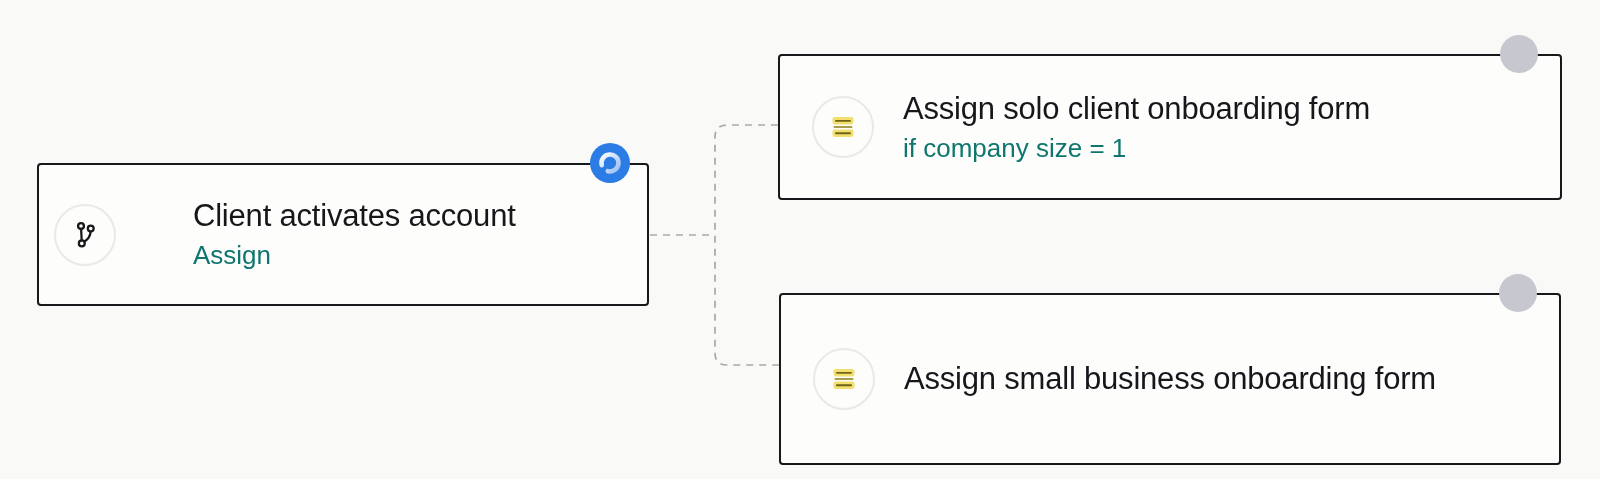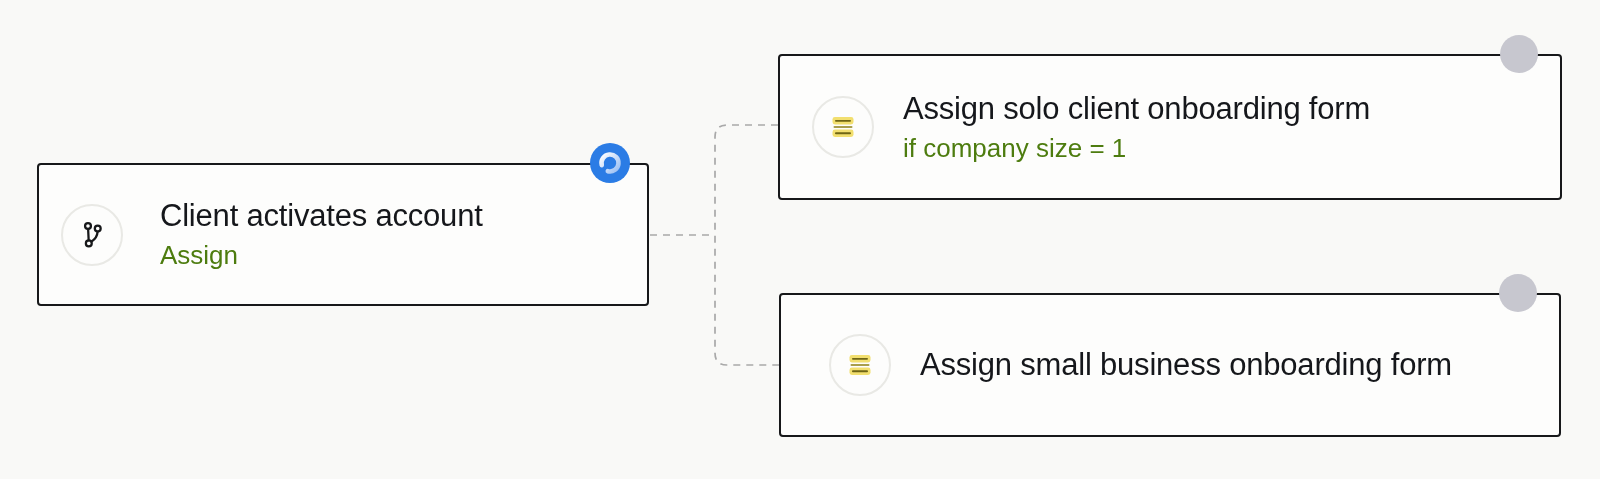--- a/index.html
+++ b/index.html
@@ -23,23 +23,23 @@
   }
   .node {
     position: absolute;
     box-sizing: border-box;
     background: #fdfdfc;
     border: 2px solid #17181a;
     border-radius: 4px;
     display: flex;
     align-items: center;
   }
-  .node.trigger   { left: 37px;  top: 163px; width: 612px; height: 143px; padding-left: 22px; }
+  .node.trigger   { left: 37px;  top: 163px; width: 612px; height: 143px; padding-left: 15px; gap: 40px; }
   .node.branch-1  { left: 778px; top: 54px;  width: 784px; height: 146px; padding-left: 32px; }
-  .node.branch-2  { left: 779px; top: 293px; width: 782px; height: 144px; padding-left: 48px; }
+  .node.branch-2  { left: 779px; top: 293px; width: 782px; height: 172px; padding-left: 32px; }
 
   .icon-circle {
     flex: 0 0 auto;
     width: 62px; height: 62px;
     border-radius: 50%;
     background: #fdfdfc;
     border: 2px solid #e9e9e5;
     box-sizing: border-box;
     display: flex;
     align-items: center;
@@ -51,21 +51,21 @@
   .node-text { display: flex; flex-direction: column; }
   .node-title {
     font-size: 31px;
     line-height: 34px;
     color: #15171b;
     letter-spacing: -0.2px;
   }
   .node-subtitle {
     font-size: 26px;
     line-height: 30px;
-    color: #4d7c0f;
+    color: #0f766e;
     margin-top: 7px;
   }
 
   .handle {
     position: absolute;
     border-radius: 50%;
     display: block;
   }
   .handle.blue {
     width: 40px; height: 40px;

